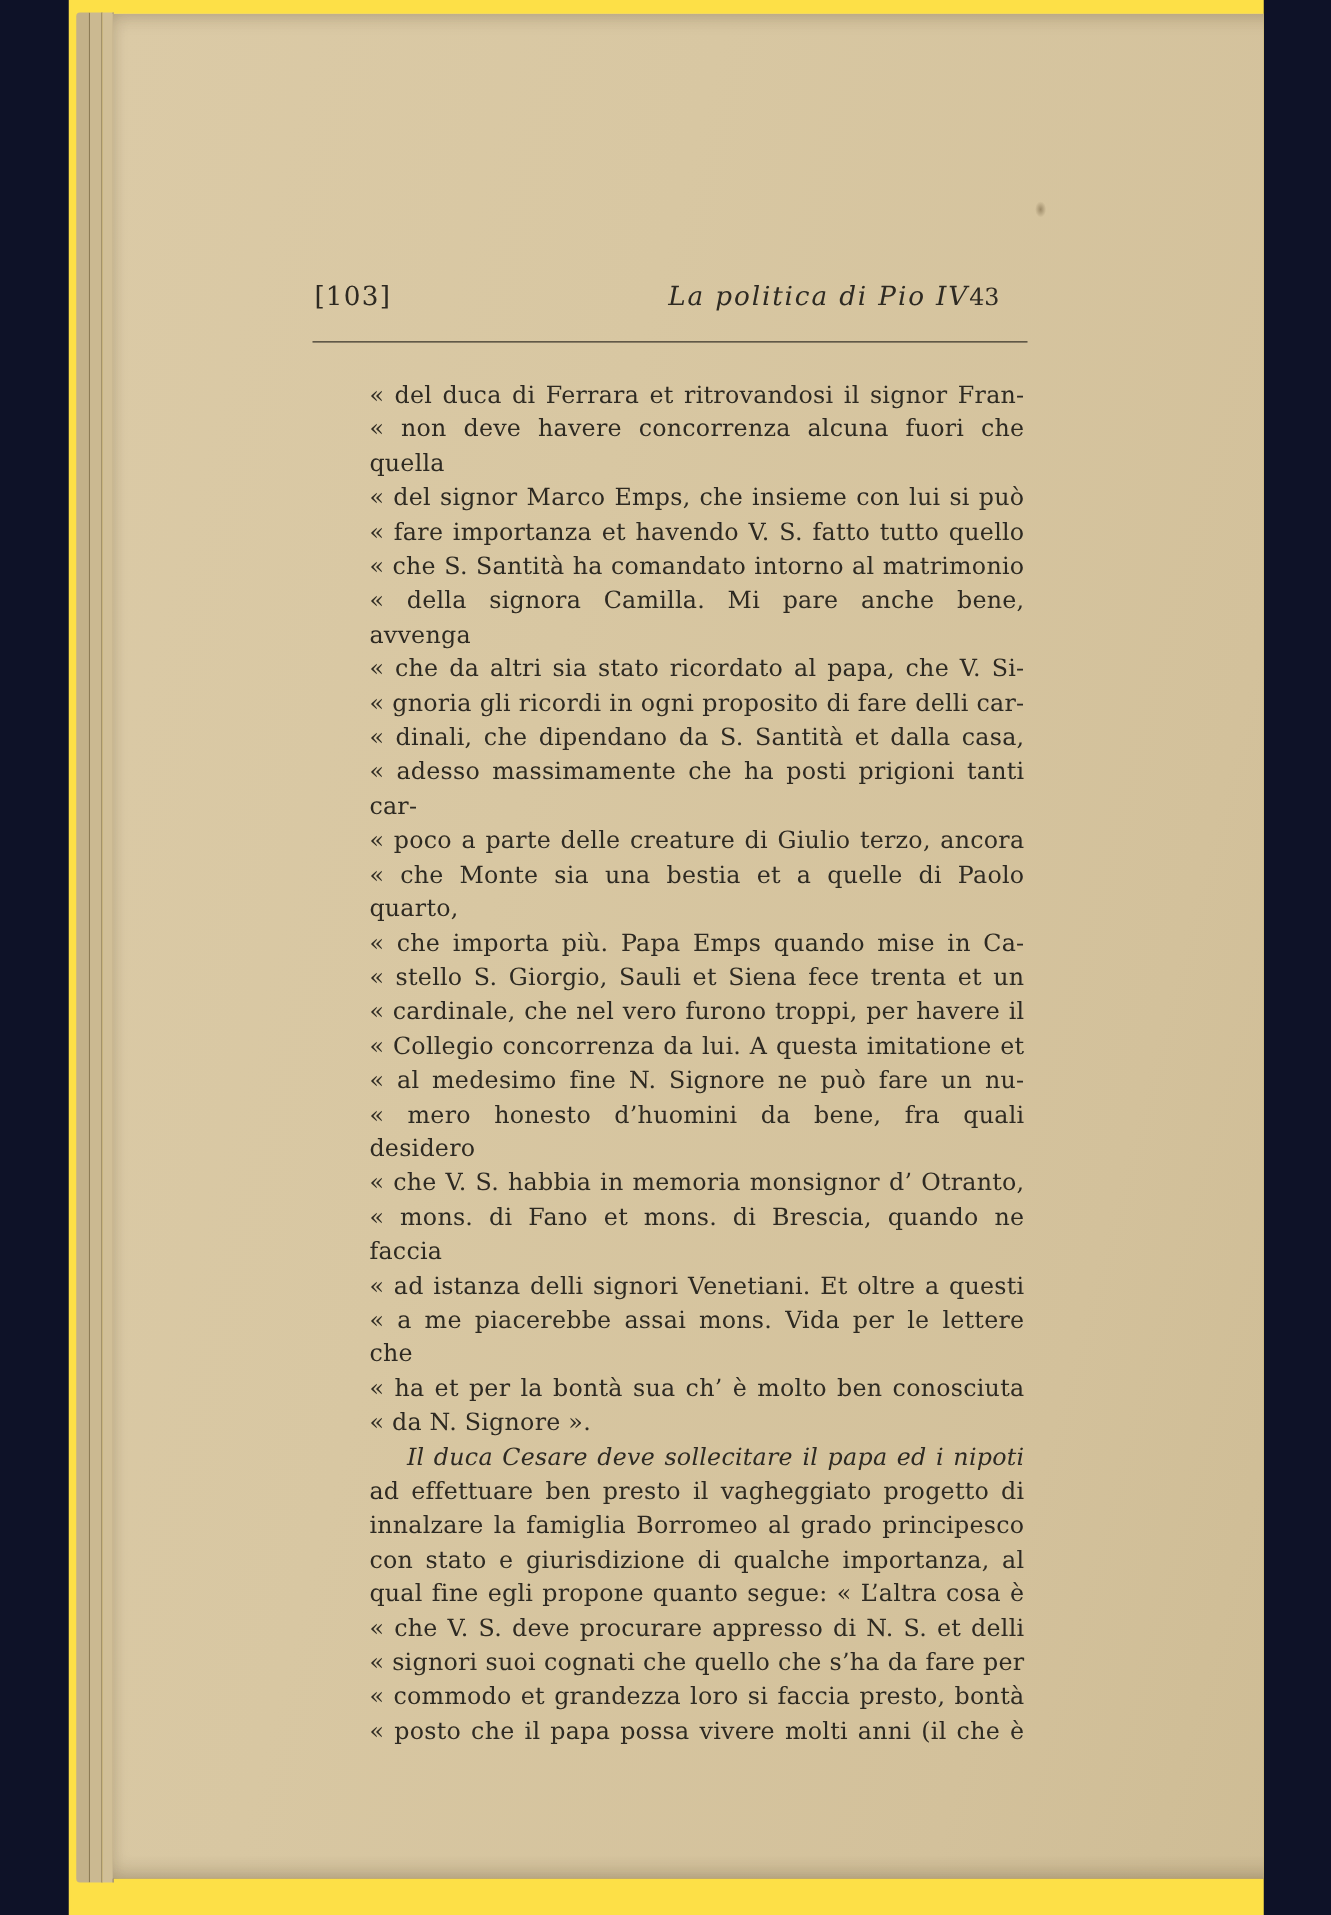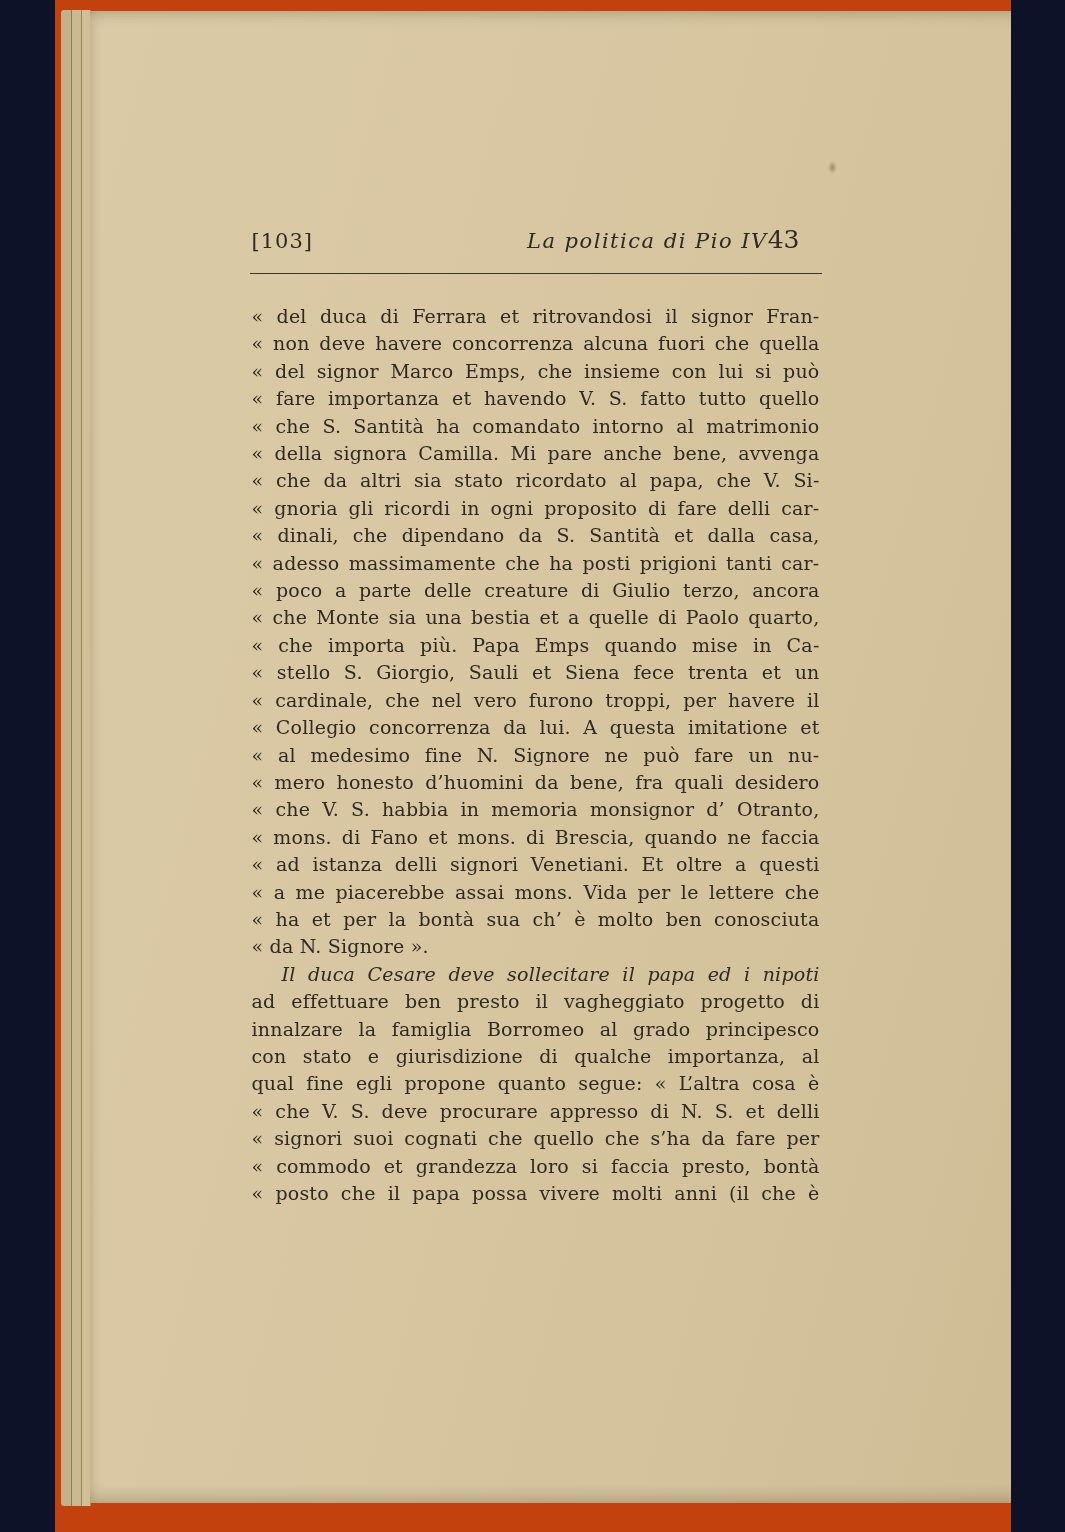--- a/index.html
+++ b/index.html
@@ -3,21 +3,21 @@
 <meta charset="utf-8">
 <style>
   html,body{margin:0;padding:0;}
   body{
     background:#0e1228;
     font-family:"DejaVu Serif","Liberation Serif",serif;
   }
   .scan{
     position:relative;
     width:956px;height:1532px;
-    background:#c2410c;
+    background:#fde047;
     overflow:hidden;
     margin:0 auto;
   }
   
   .edge-band{position:absolute;top:10px;bottom:26px;}
   .edge-1{left:6px;width:10px;background:#c3b189;border-right:1px solid #8d7c57;border-radius:3px 0 0 3px;}
   .edge-2{left:17px;width:9px;background:#cbb991;border-right:1px solid #97855f;}
   .edge-3{left:27px;width:8px;background:#d1bf97;border-right:1px solid #a08e66;}
   
   .page{
@@ -37,38 +37,39 @@
     position:absolute;
     left:162px;top:214px;width:570px;
     display:flex;align-items:baseline;
     color:#2e2a22;
   }
   .bracket{font-size:21px;letter-spacing:1px;}
   .title{
     flex:1;text-align:right;
     font-style:italic;font-size:21px;letter-spacing:1.5px;
   }
-  .pagenum{font-size:25px;padding-right:22px;}
+  .pagenum{font-size:19px;padding-right:22px;}
   .rule{
     position:absolute;left:160px;top:262px;width:572px;height:0;
     border-top:1.4px solid #3a342a;
   }
   
   .body-text{
     position:absolute;
     left:162px;top:292px;width:568px;
     color:#2e2a22;
     font-size:19px;
     letter-spacing:0.2px;
   }
   .line{
     line-height:27.4px;
     white-space:normal;
     text-align:justify;
     text-align-last:justify;
+    margin-left:44px;
   }
   .line.end{text-align-last:left;}
   .line.indent{text-indent:30px;font-style:italic;}
 </style>
 </head>
 <body>
 
 <div class="scan">
   <div class="edge-band edge-1"></div>
   <div class="edge-band edge-2"></div>

